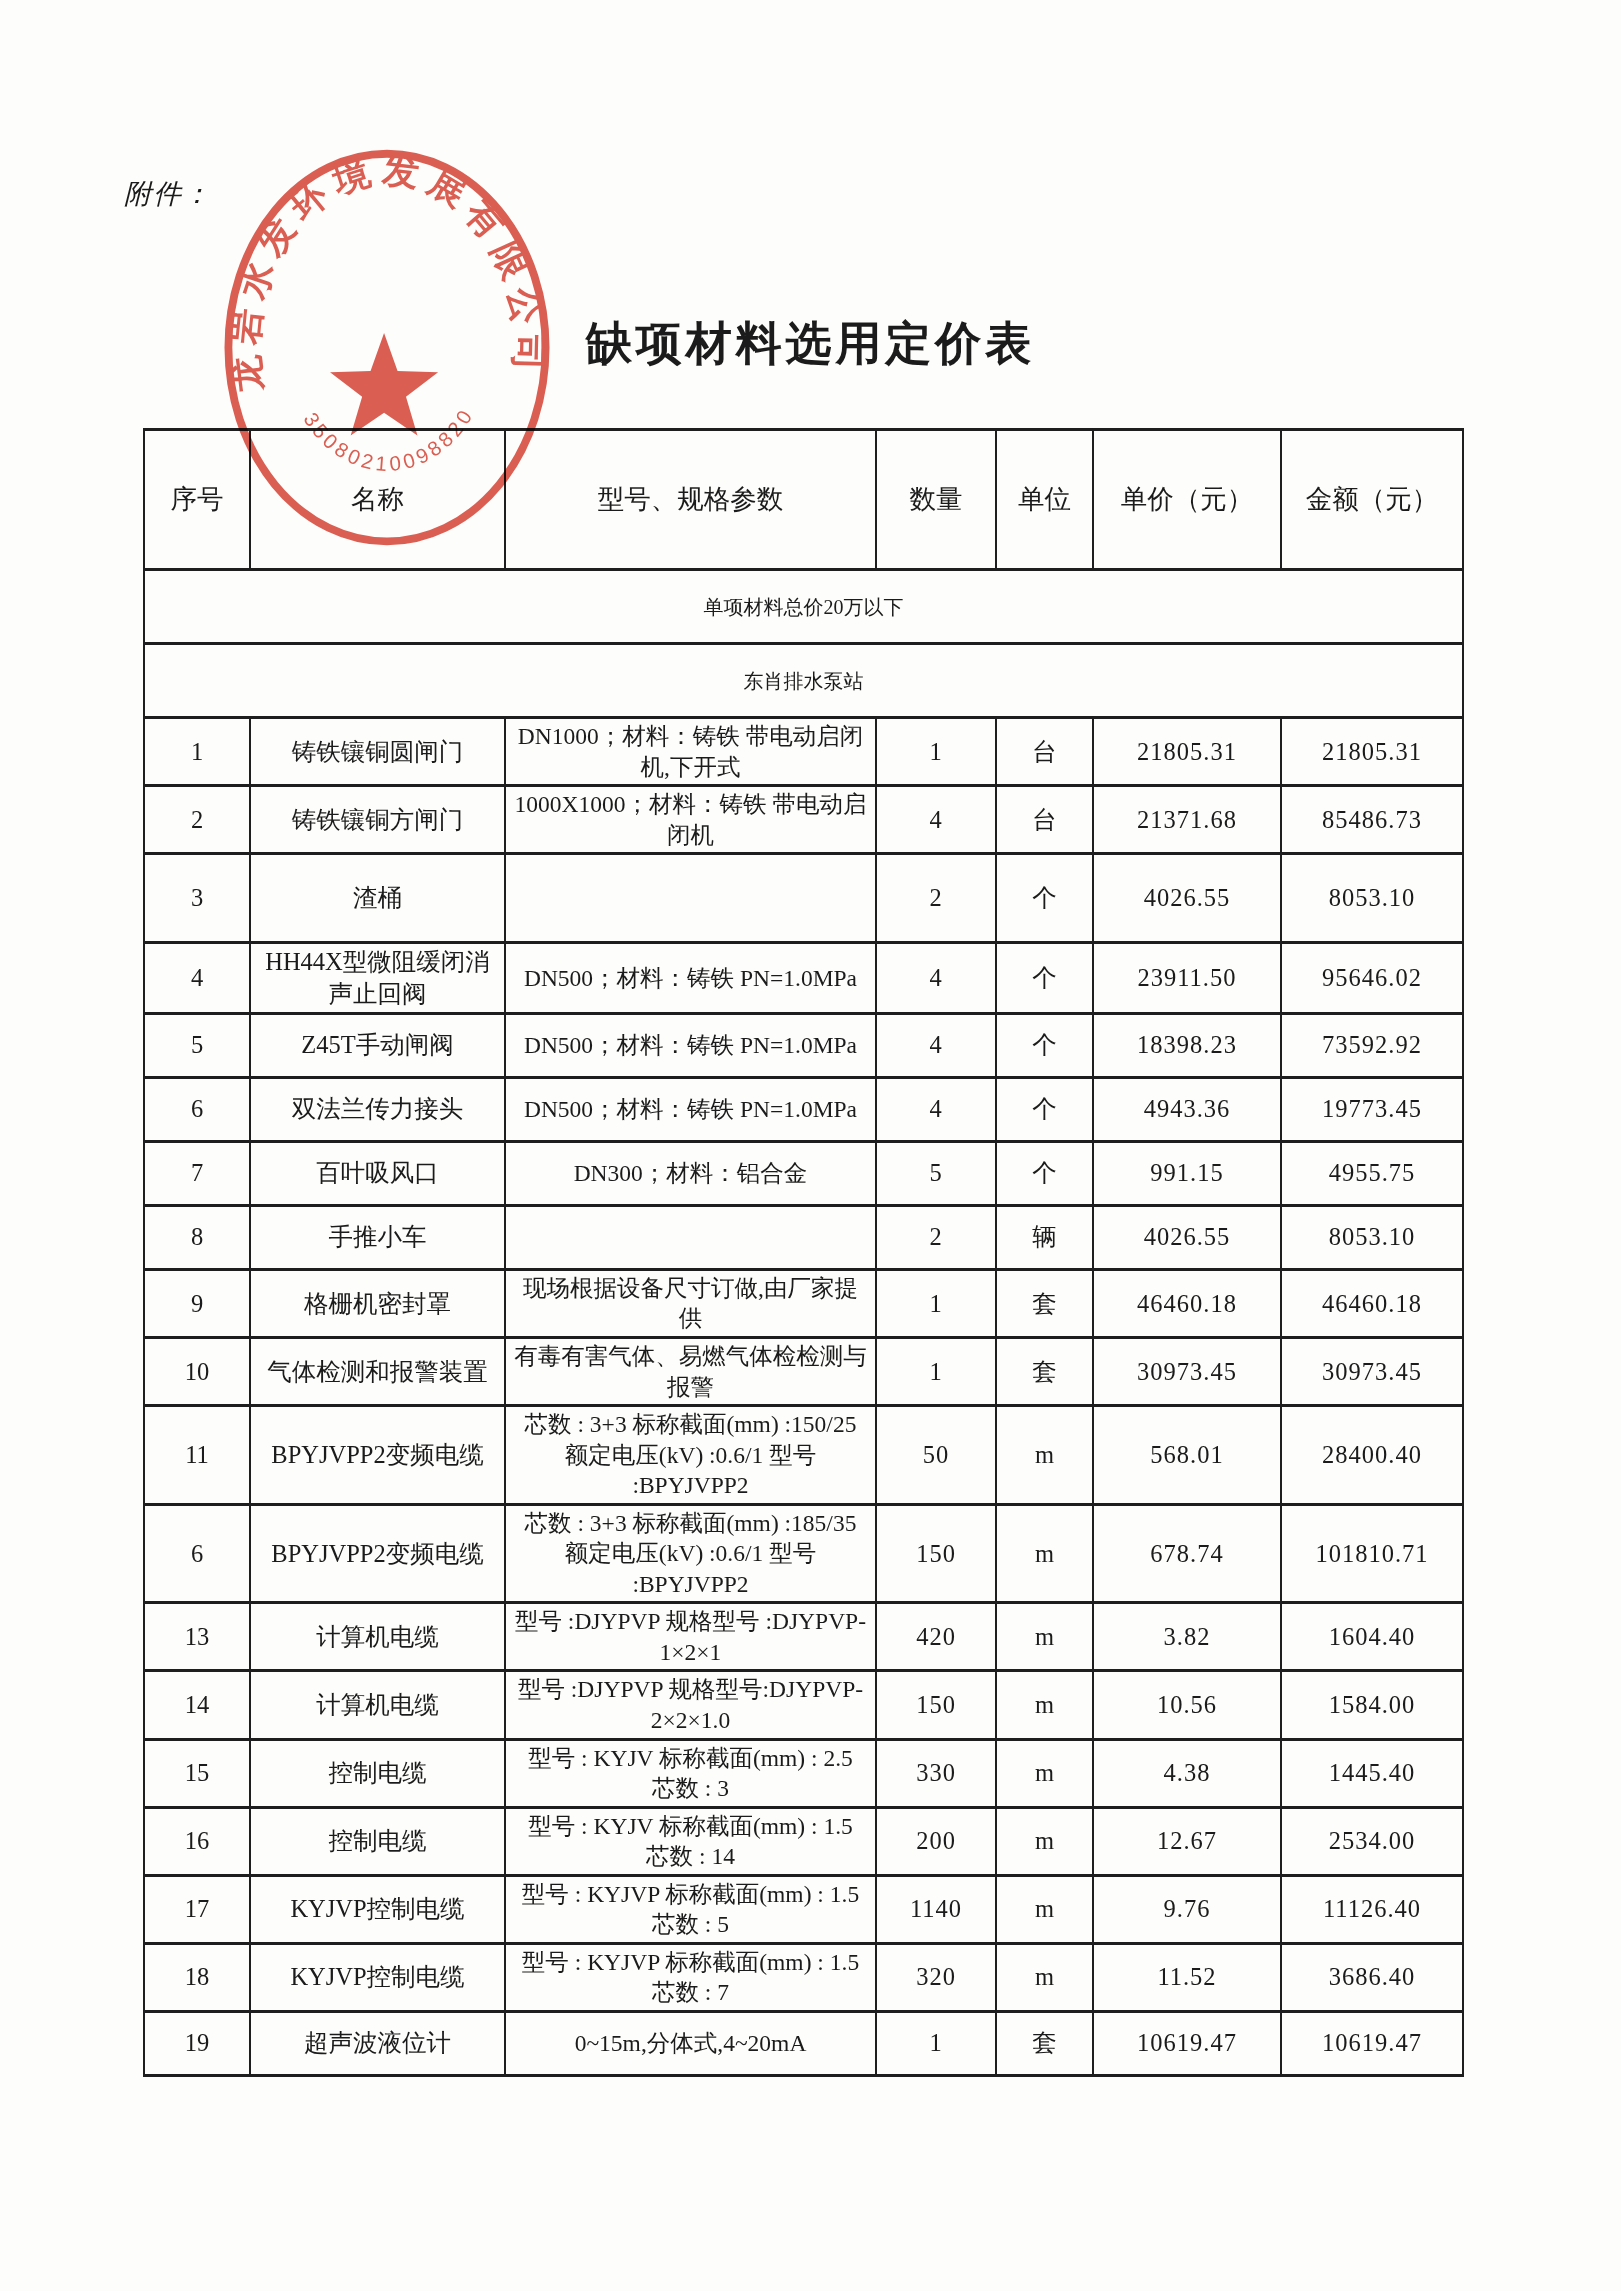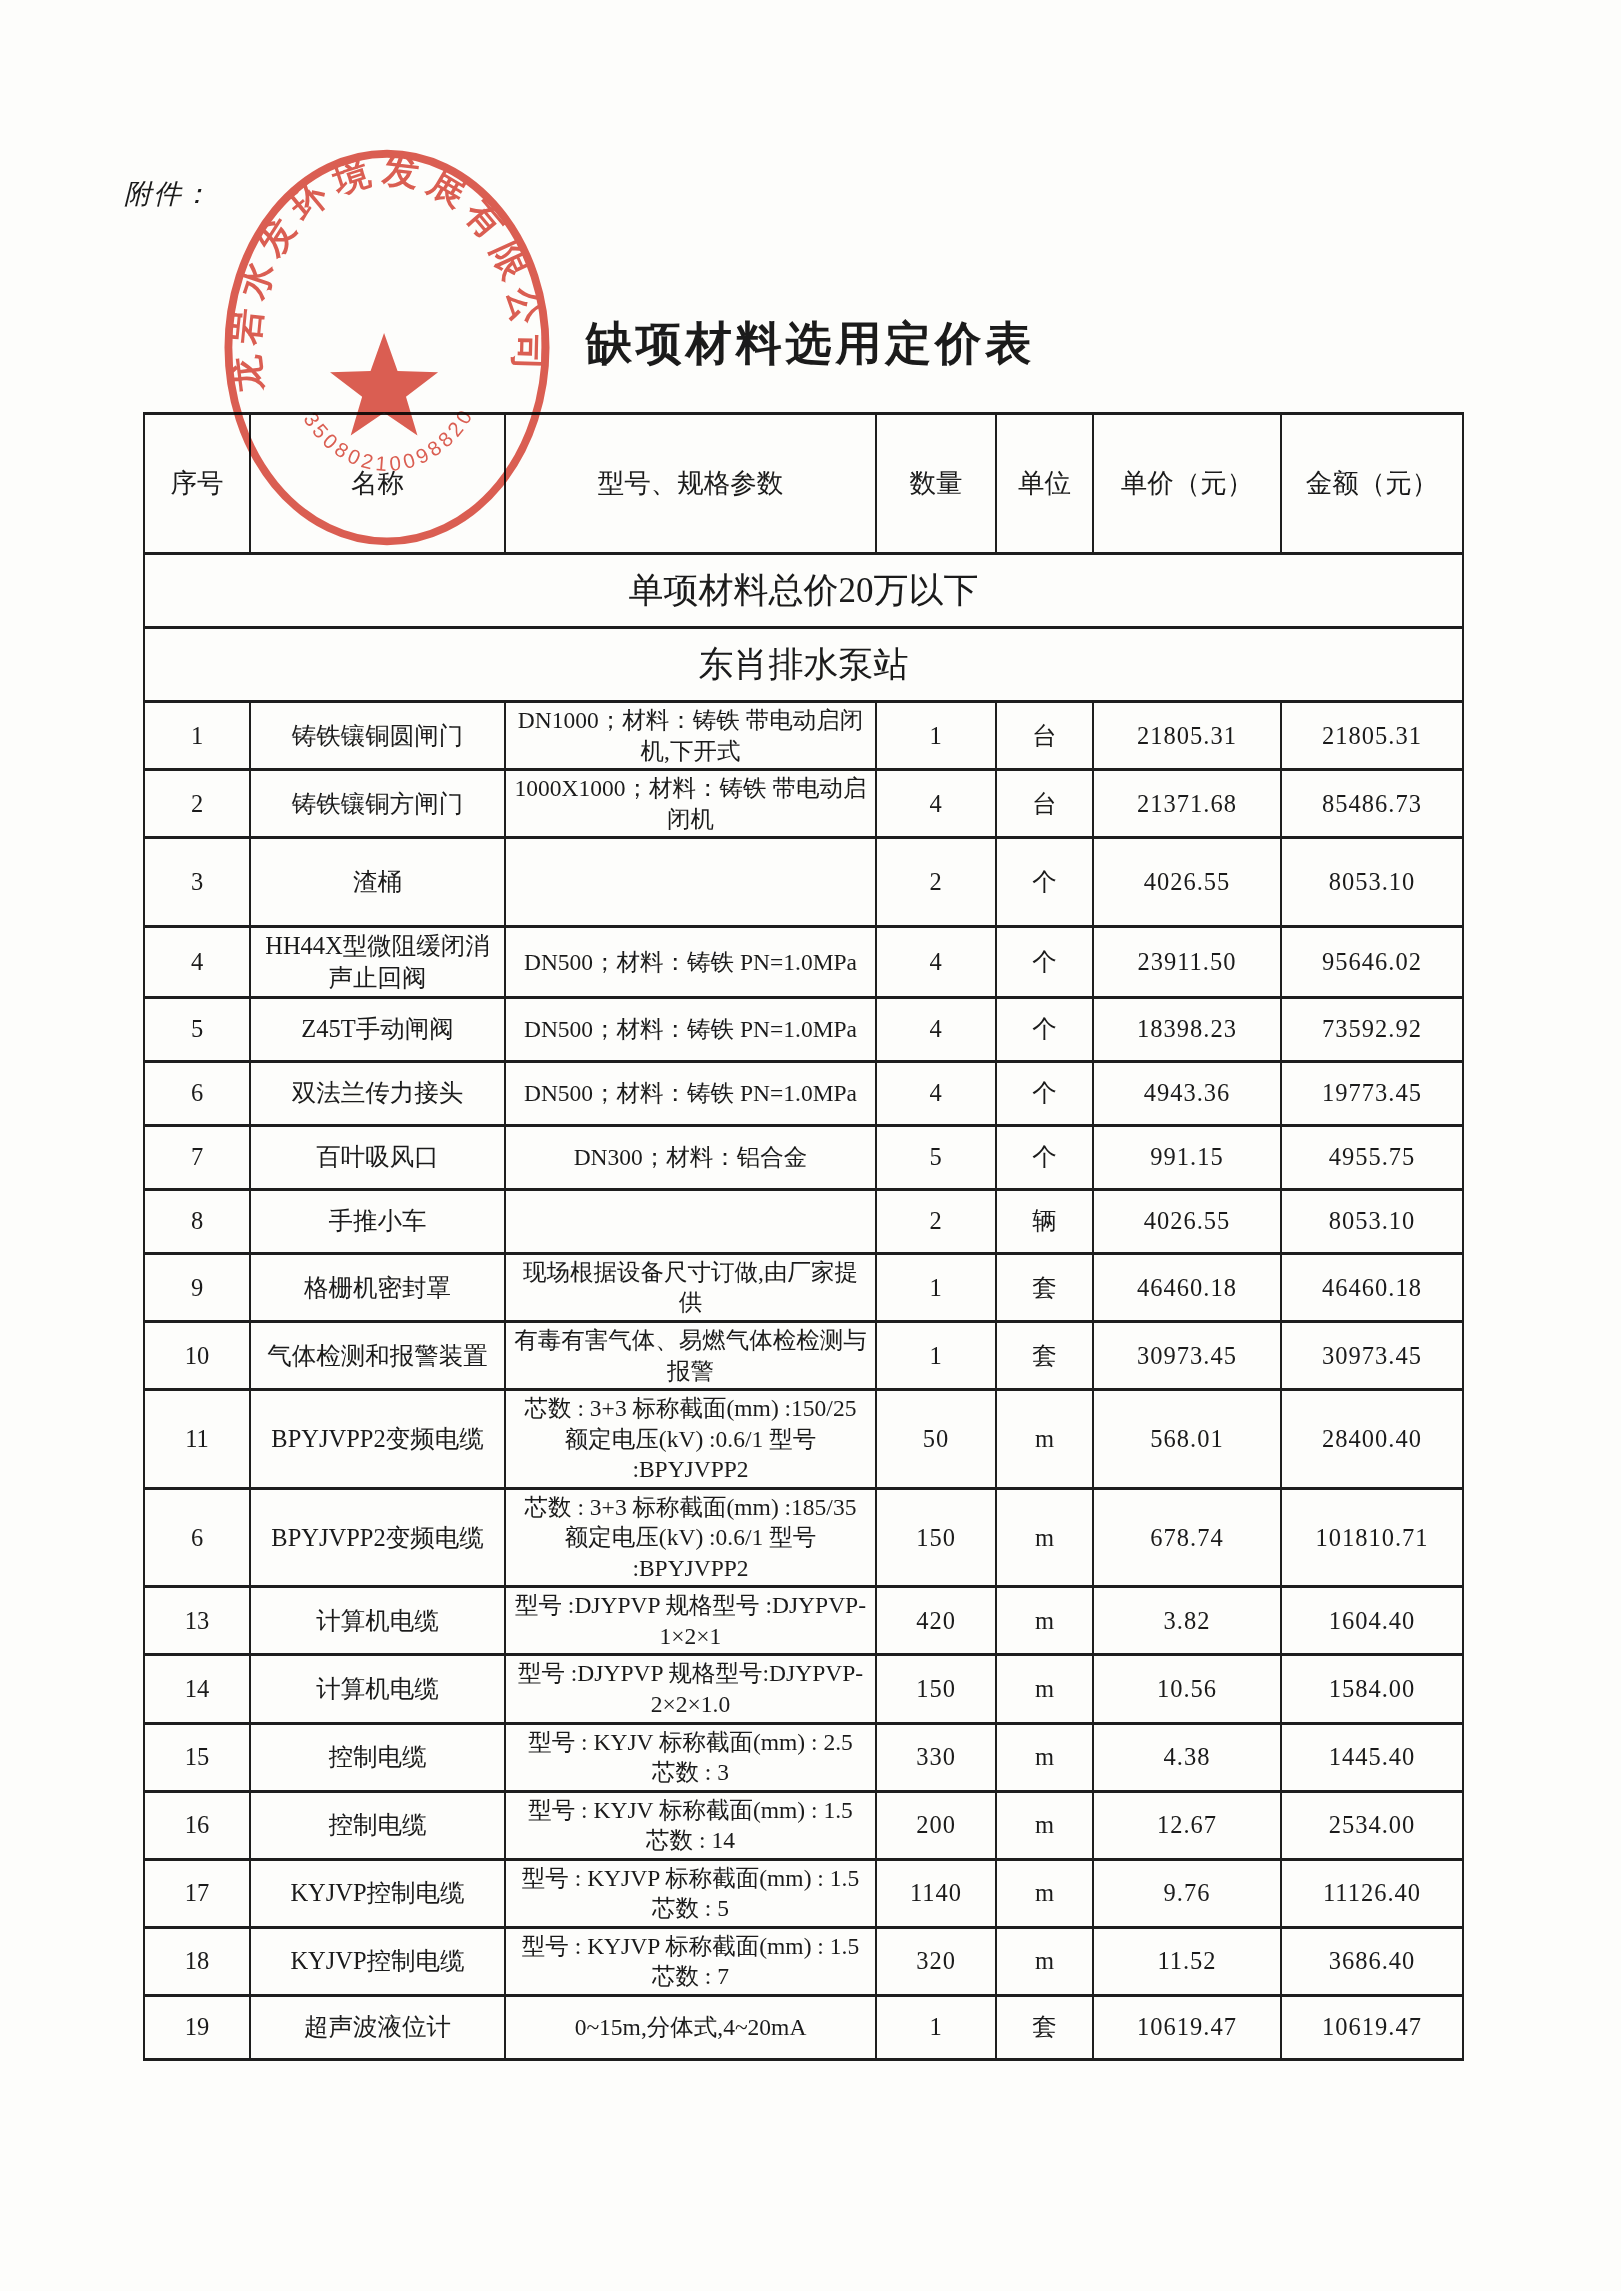--- a/index.html
+++ b/index.html
@@ -13,32 +13,32 @@
     position:absolute;left:124px;top:176px;
     font-size:27.4px;letter-spacing:2px;font-style:italic;
   }
   .doc-title{
     position:absolute;left:0;top:282px;width:100%;
     text-align:center;font-size:46px;font-weight:bold;
     font-family:"Liberation Sans", sans-serif;
     letter-spacing:3.9px;
   }
   table.pricing{
-    position:absolute;left:143px;top:412px;width:1319px;
+    position:absolute;left:143px;top:428px;width:1319px;
     border-collapse:collapse;table-layout:fixed;
     text-align:center;font-size:24.5px;border-radius:20px;
   }
   .pricing th,.pricing td{
     border:2px solid #1e1e1e;
     border-top-width:3.9px;border-bottom-width:3.9px;
     padding:2px 7.8px;line-height:1.3;vertical-align:middle;
     font-weight:normal;overflow:hidden;
   }
   .pricing thead th{height:133px;font-size:26.5px;}
-  .pricing tr.section-row td{height:67px;font-size:35px;}
+  .pricing tr.section-row td{height:67px;font-size:20px;}
   .pricing tbody td{height:57px;}
   .pricing tbody tr:nth-child(5) td{height:82px;} 
   .pricing td.c-spec{font-size:23.5px;}
   .pricing td.c-price,.pricing td.c-amount,.pricing td.c-qty{letter-spacing:1px;}
   svg.stamp{
     position:absolute;left:201px;top:137px;width:372px;height:431px;
     mix-blend-mode:multiply;opacity:0.88;pointer-events:none;
   }
   .stamp-company{font-family:"Liberation Sans", sans-serif;font-weight:bold;font-size:37px;}
   .stamp-serial{font-family:"Liberation Sans", sans-serif;font-size:21px;}

